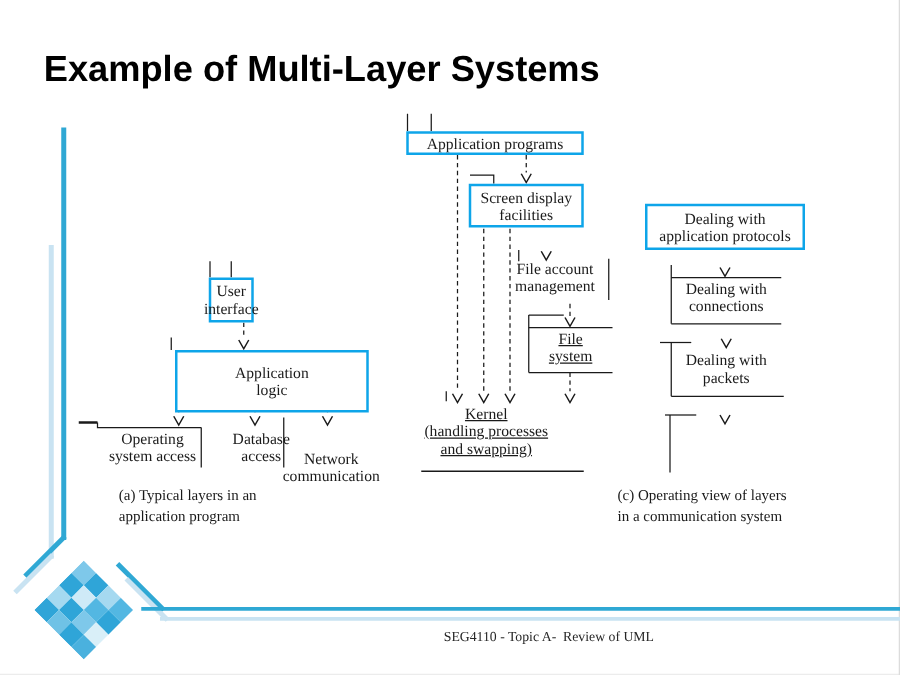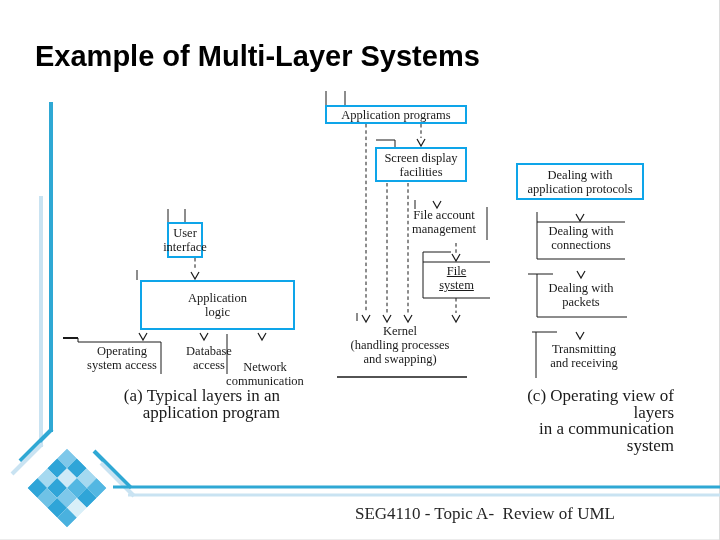--- a/index.html
+++ b/index.html
@@ -14,24 +14,24 @@
   svg.layer{position:absolute;left:0;top:0;}
   .lbl{
     position:absolute;color:#1a1a1a;font-size:12.5px;line-height:14px;
     text-align:center;white-space:pre-line;
   }
   .box{
     display:flex;align-items:center;justify-content:center;box-sizing:border-box;
     border:2px solid #0ea5e9;background:#fff;
   }
   .cap{
-    position:absolute;color:#1a1a1a;font-size:17px;line-height:16.5px;
-    text-align:right;white-space:pre-line;
+    position:absolute;color:#1a1a1a;font-size:12px;line-height:16.5px;
+    text-align:left;white-space:pre-line;
   }
-  .footer-text{position:absolute;top:504px;font-size:17px;color:#262626;white-space:pre;}
+  .footer-text{position:absolute;top:504px;font-size:11px;color:#262626;white-space:pre;}
   
   .diamond{
     position:absolute;left:39px;top:460px;width:56px;height:56px;
     transform:rotate(45deg);display:grid;grid-template-columns:repeat(4,1fr);
     grid-template-rows:repeat(4,1fr);overflow:hidden;
   }
   .diamond i{display:block;}
   .diamond i:nth-child(1){background:#7EC8EA}.diamond i:nth-child(2){background:#2FA5D8}
   .diamond i:nth-child(3){background:#A5D9F0}.diamond i:nth-child(4){background:#53B7E2}
   .diamond i:nth-child(5){background:#2FA5D8}.diamond i:nth-child(6){background:#CFEAF7}
@@ -152,31 +152,29 @@
   <div class="cap" style="left:95px;top:388px;width:185px;">(a) Typical layers in an
 application program</div>
 
   <div class="lbl box" style="left:325px;top:105px;width:142px;height:19px;">Application programs</div>
   <div class="lbl box" style="left:375px;top:147px;width:92px;height:35px;">Screen display
 facilities</div>
   <div class="lbl" style="left:403px;top:208px;width:82px;">File account
 management</div>
   <div class="lbl" style="left:423px;top:264px;width:67px;text-decoration:underline;">File
 system</div>
-  <div class="lbl" style="left:335px;top:324px;width:130px;">Kernel
+  <div class="lbl" style="left:324px;top:324px;width:130px;text-decoration:underline;">Kernel
 (handling processes
 and swapping)</div>
 
   <div class="lbl box" style="left:516px;top:163px;width:128px;height:37px;">Dealing with
 application protocols</div>
   <div class="lbl" style="left:537px;top:224px;width:88px;">Dealing with
 connections</div>
   <div class="lbl" style="left:537px;top:281px;width:88px;">Dealing with
 packets</div>
-  <div class="lbl" style="left:538px;top:342px;width:92px;">Transmitting
-and receiving</div>
   <div class="cap" style="left:494px;top:388px;width:180px;">(c) Operating view of layers
 in a communication system</div>
 
   <div class="footer-text" style="left:355px;">SEG4110 - Topic A-  Review of UML</div>
   <div class="footer-text" style="left:650px;width:30px;text-align:center;margin-top:40px;">35</div>
 
 </div>
 
 </body></html>

